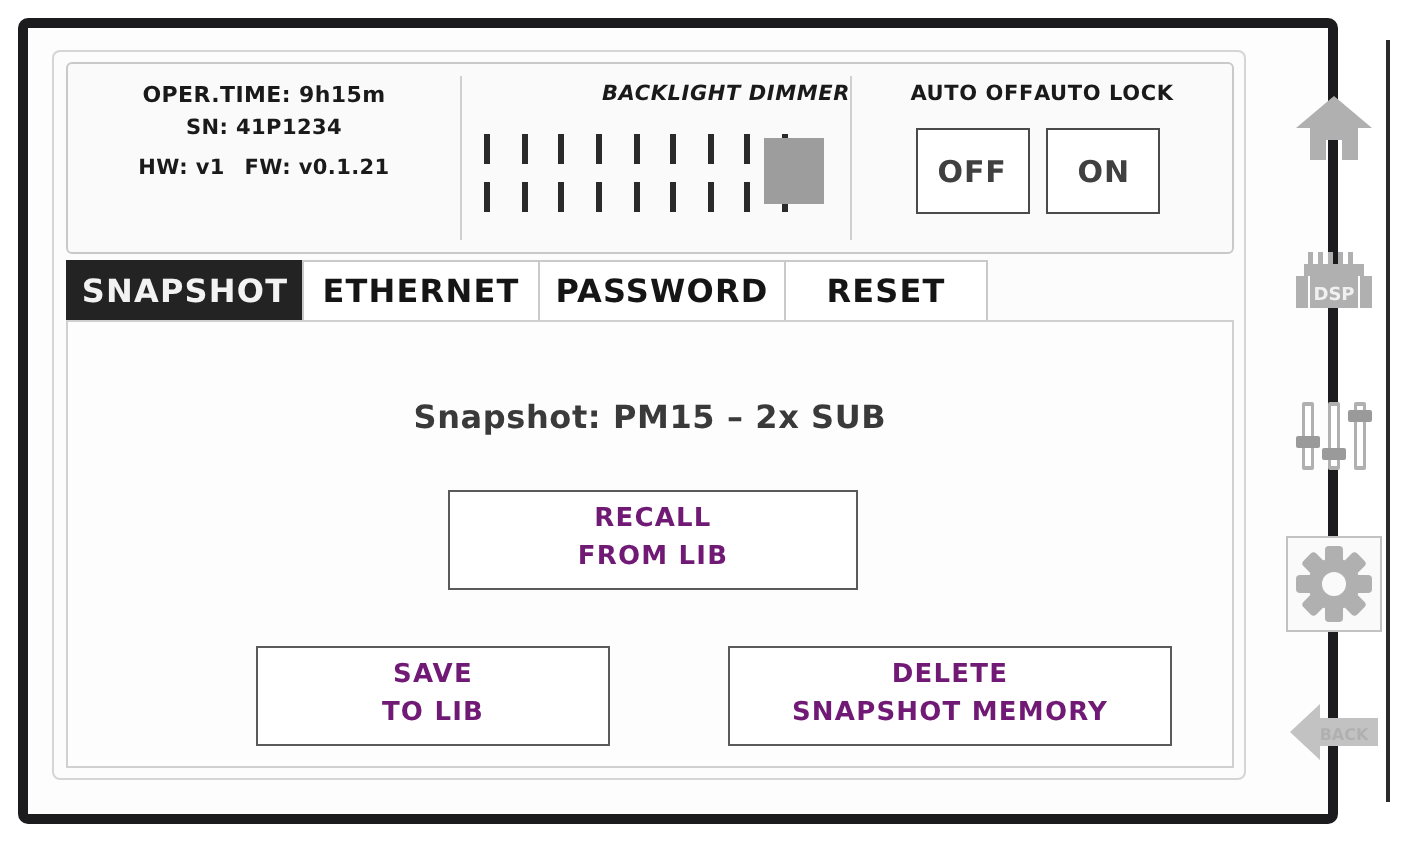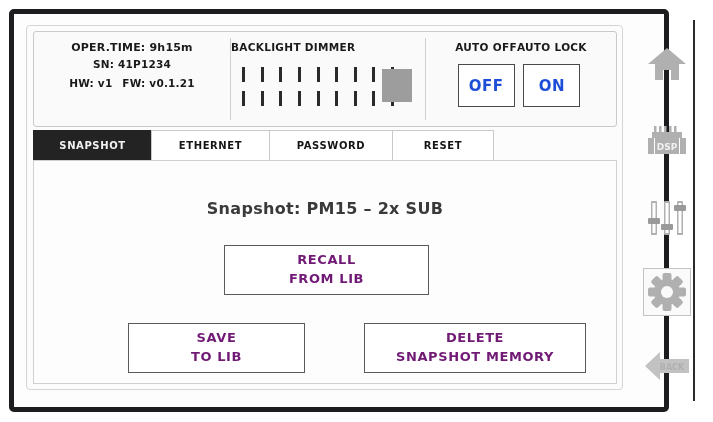--- a/index.html
+++ b/index.html
@@ -86,21 +86,22 @@
     white-space: nowrap;
   }
   #device-info .line.l1 { font-size: 11px; }
   #device-info .hwfw { display: inline-block; }
   #device-info .hwfw span { margin: 0 3px; }
 
   
   #dimmer-block {
     width: 194px;
     padding-top: 9px;
-    text-align: left;
+    text-align: right;
+    font-style: italic;
   }
   #dimmer-title {
     font-size: 10.5px;
     font-weight: bold;
     letter-spacing: 0.3px;
     color: #1a1a1a;
     white-space: nowrap;
   }
   #dimmer-slider {
     position: relative;
@@ -152,42 +153,42 @@
     height: 43px;
     box-sizing: border-box;
     border: 1.5px solid #4a4a4a;
     background: #ffffff;
     display: flex;
     align-items: center;
     justify-content: center;
     font-size: 15px;
     font-weight: bold;
     letter-spacing: 0.5px;
-    color: #1d4ed8;
+    color: #404040;
   }
 
   
   #tab-bar {
     position: absolute;
     left: 6px;
     top: 104px;
     width: 584px;
     height: 31px;
     display: flex;
   }
   .tab {
     box-sizing: border-box;
     height: 31px;
     background: #ffffff;
     border: 1px solid #c9c9c9;
     margin-right: -1px;
     display: flex;
     align-items: center;
     justify-content: center;
-    font-size: 10px;
+    font-size: 16px;
     font-weight: bold;
     letter-spacing: 0.6px;
     color: #151515;
     white-space: nowrap;
   }
   .tab.active {
     background: #232323;
     color: #f2f2f2;
     border-color: #232323;
   }

